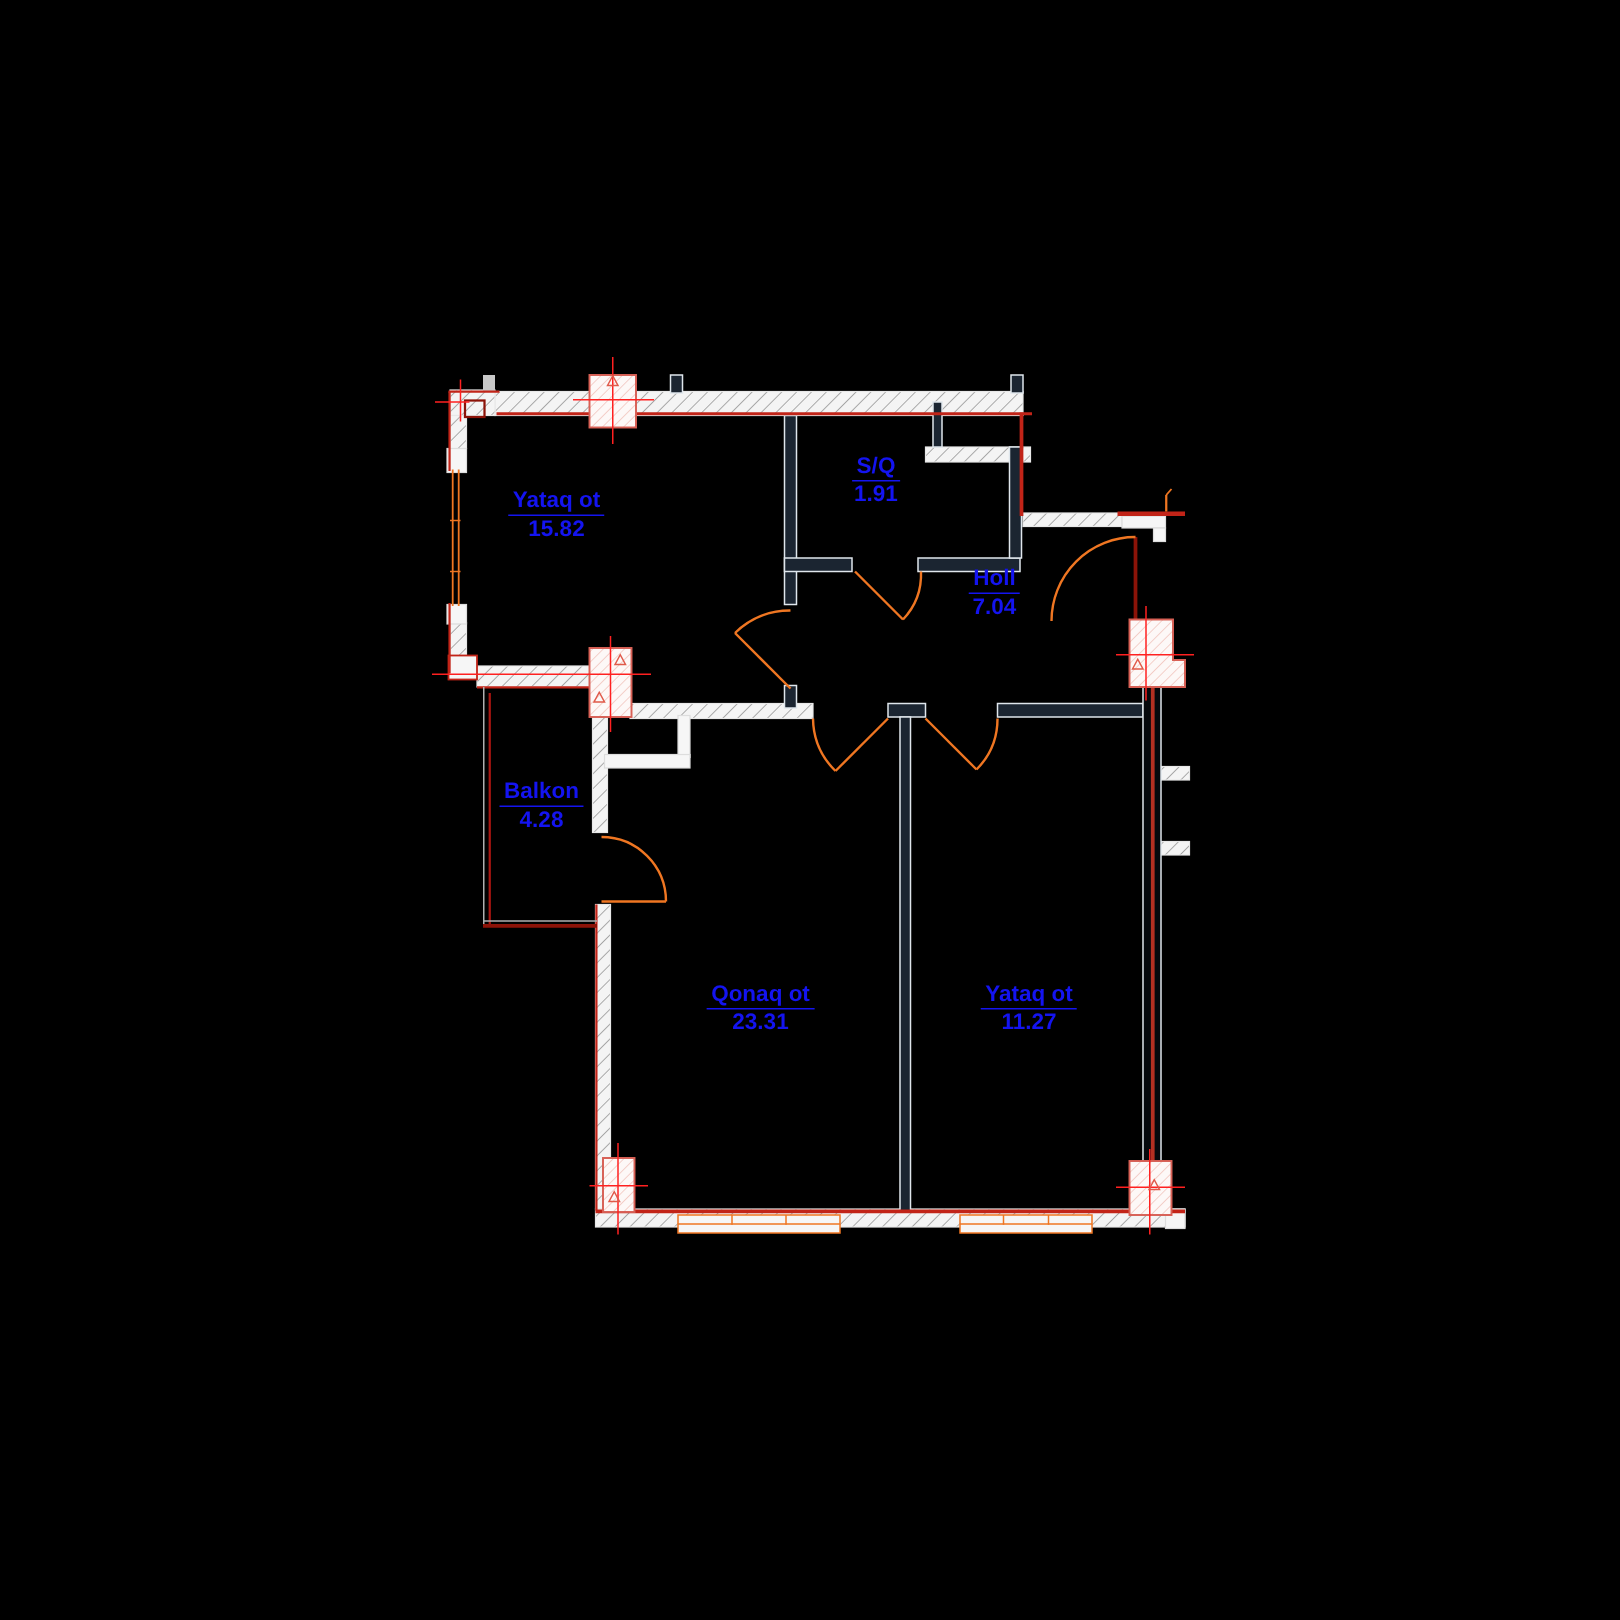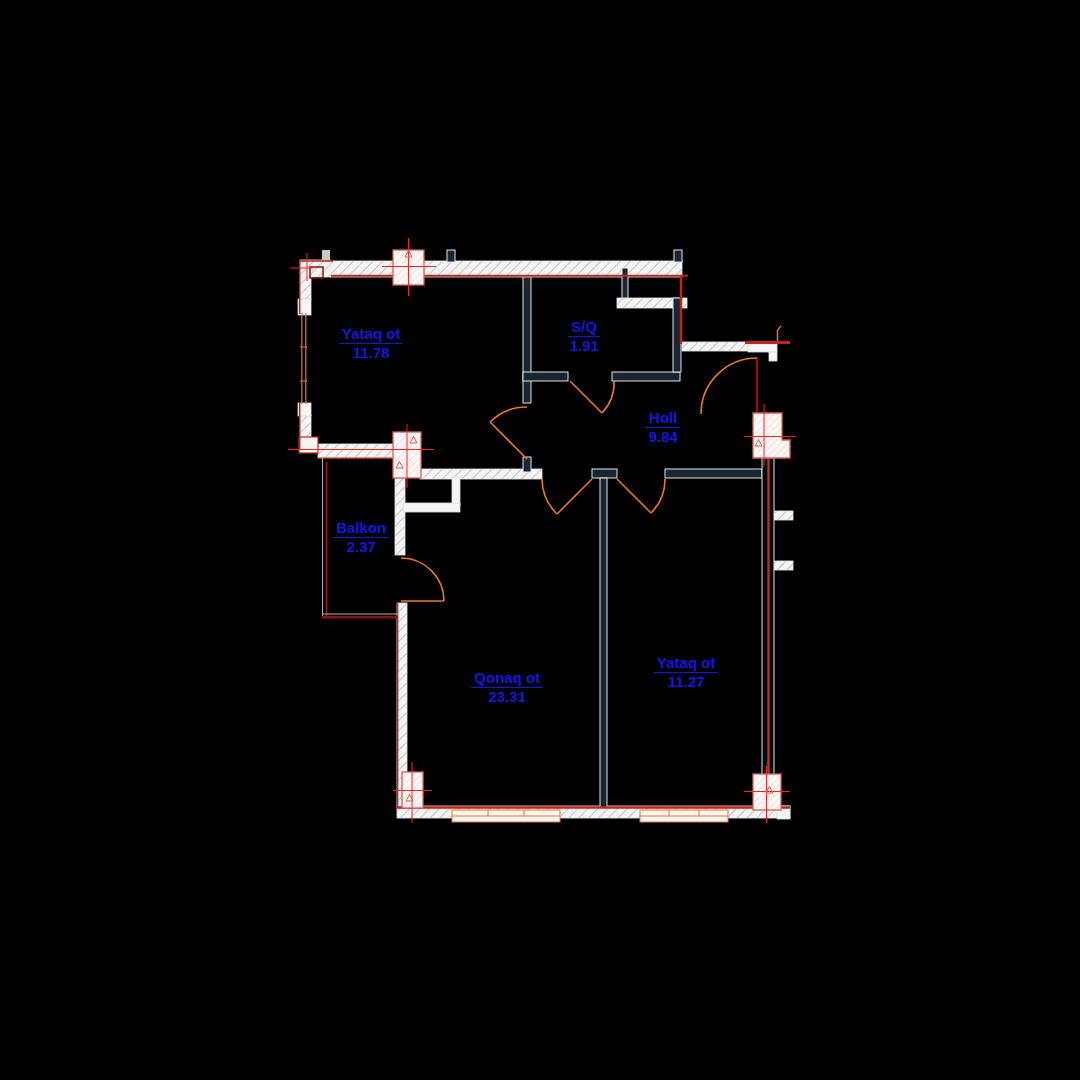--- a/index.html
+++ b/index.html
@@ -169,35 +169,35 @@
       <path d="M 396 468 l 3.5 -6.5 l 3.5 6.5 z"></path>
       <path d="M 755 446 l 3.5 -6.5 l 3.5 6.5 z"></path>
       <path d="M 406 801 l 3.5 -6.5 l 3.5 6.5 z"></path>
       <path d="M 766 793 l 3.5 -6.5 l 3.5 6.5 z"></path>
     </g>
   </g>
 </svg>
 
 <div class="room-label" style="left:371px;top:326px">
   <span class="room-name">Yataq ot</span>
-  <span class="room-area">11.78</span>
-</div>
-<div class="room-label" style="left:584px;top:319px">
+  <span class="room-area">15.82</span>
+</div>
+<div class="room-label" style="left:584px;top:303px">
   <span class="room-name">S/Q</span>
   <span class="room-area">1.91</span>
 </div>
-<div class="room-label" style="left:663px;top:410px">
+<div class="room-label" style="left:663px;top:378px">
   <span class="room-name">Holl</span>
-  <span class="room-area">9.84</span>
+  <span class="room-area">7.04</span>
 </div>
 <div class="room-label" style="left:361px;top:520px">
   <span class="room-name">Balkon</span>
-  <span class="room-area">2.37</span>
-</div>
-<div class="room-label" style="left:507px;top:670px">
+  <span class="room-area">4.28</span>
+</div>
+<div class="room-label" style="left:507px;top:655px">
   <span class="room-name">Qonaq ot</span>
   <span class="room-area">23.31</span>
 </div>
 <div class="room-label" style="left:686px;top:655px">
   <span class="room-name">Yataq ot</span>
   <span class="room-area">11.27</span>
 </div>
 
 </div>
 

